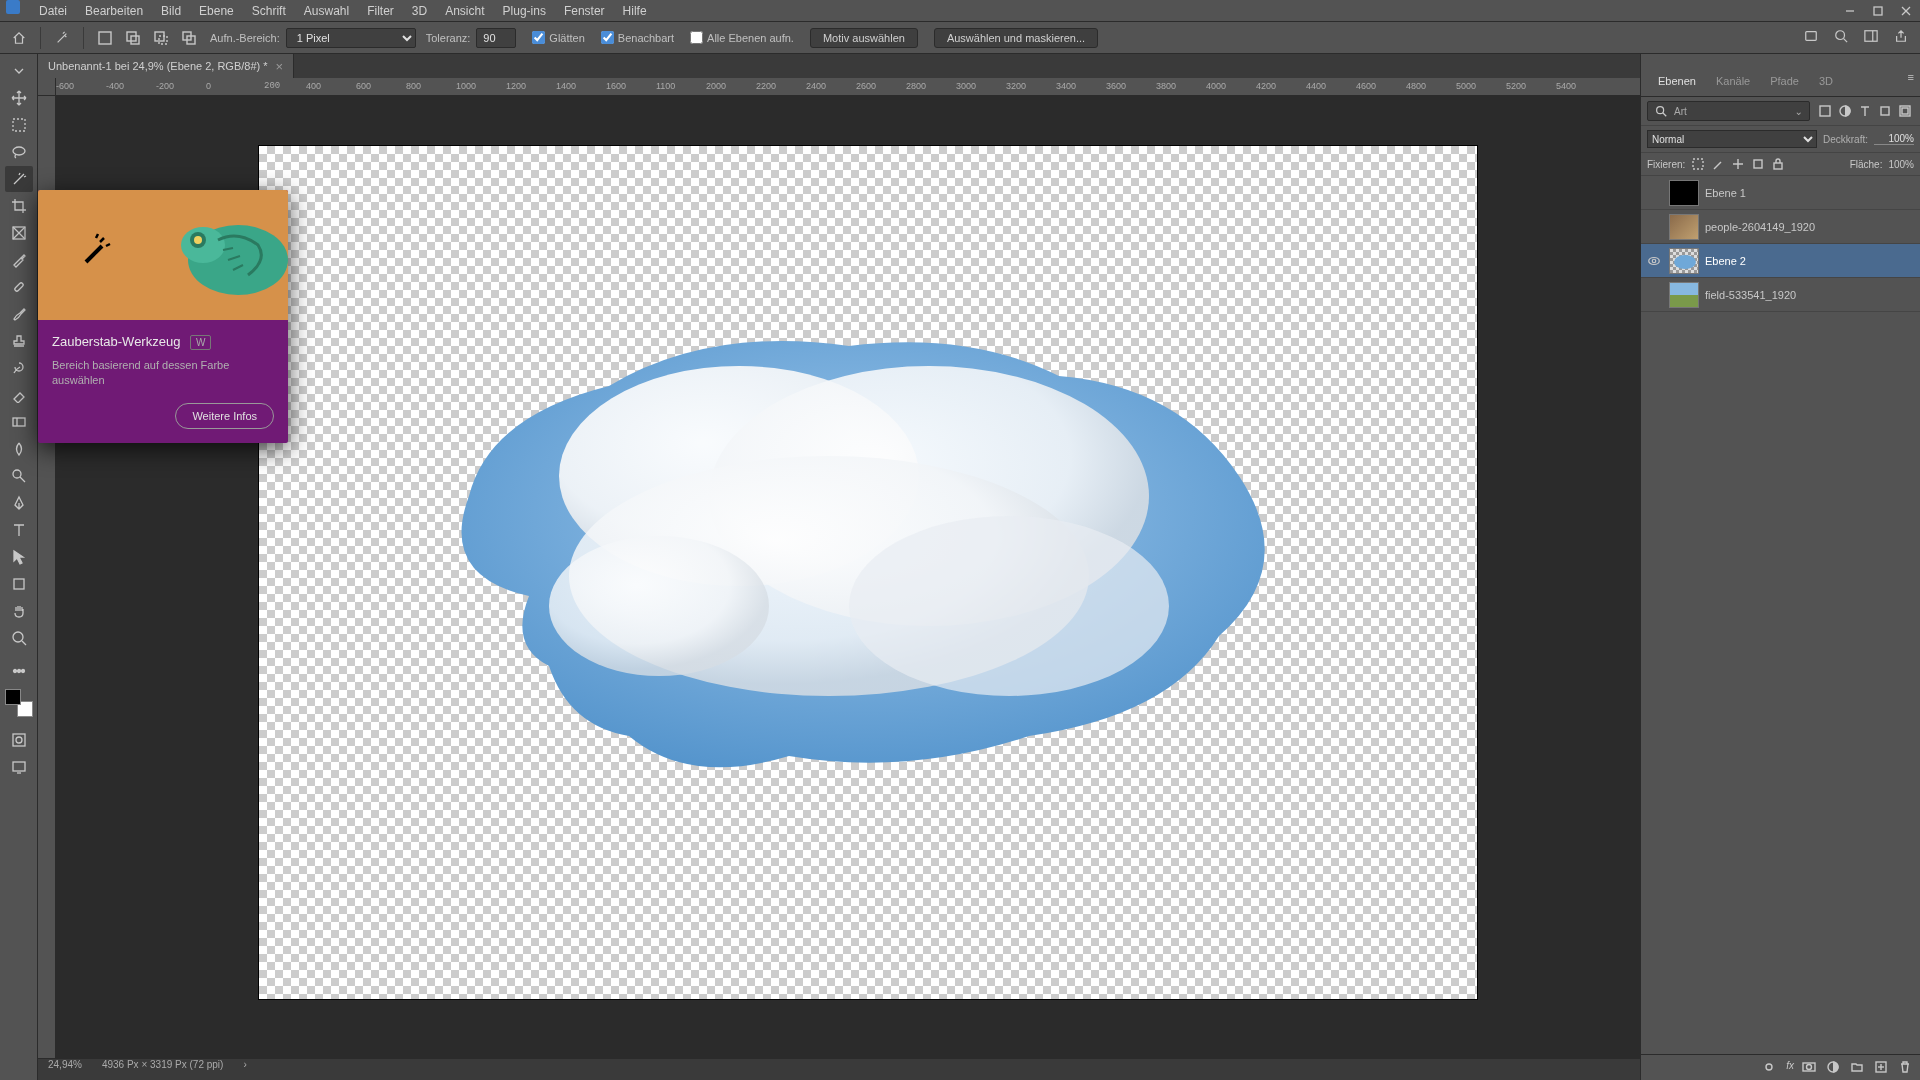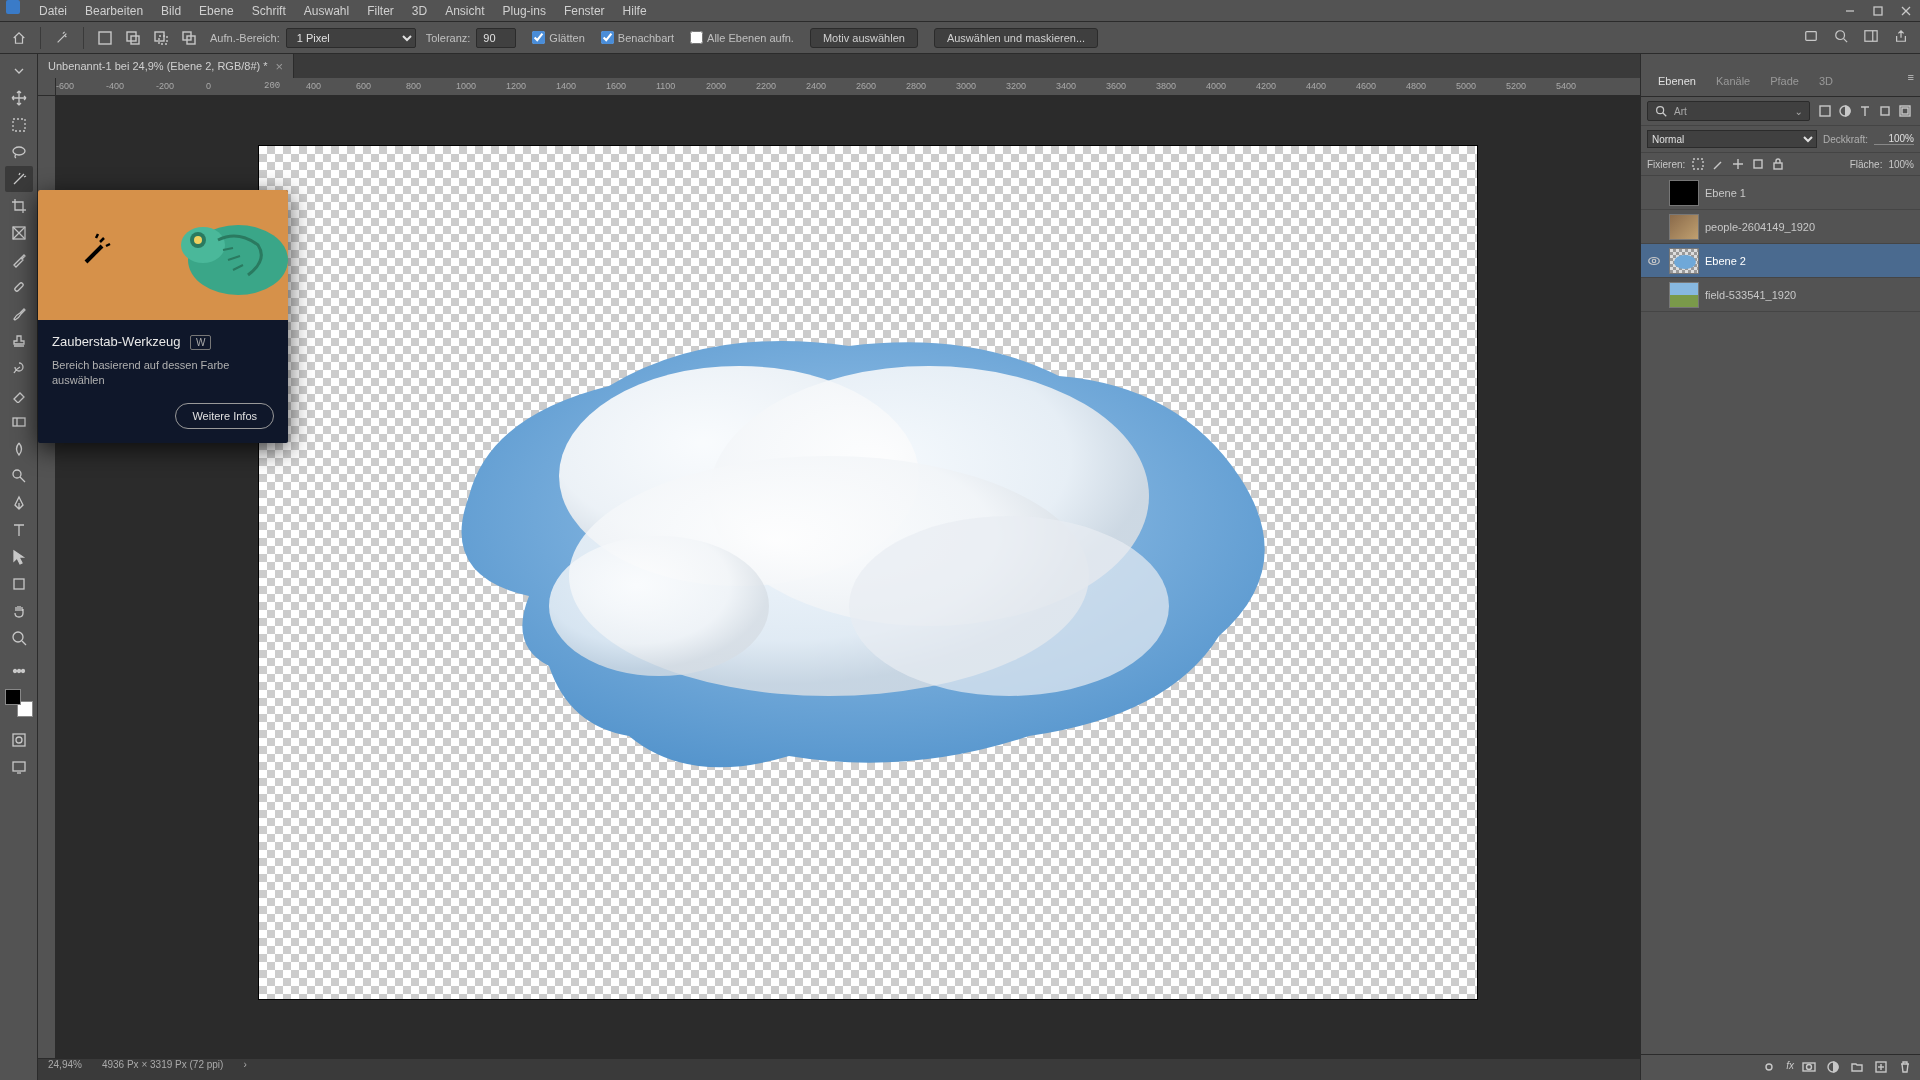--- a/index.html
+++ b/index.html
@@ -49,21 +49,21 @@
 .ruler-corner { width: 18px; height: 18px; background: #535353; border-right: 1px solid #2b2b2b; border-bottom: 1px solid #2b2b2b; position: absolute; top: 0; left: 0; }
 .ruler-h { position: absolute; top: 0; left: 18px; right: 0; height: 18px; background: #535353; border-bottom: 1px solid #2b2b2b; display: flex; overflow: hidden; font-size: 9px; color: #aaa; }
 .ruler-h .tick { position: absolute; top: 3px; font-size: 9px; }
 .ruler-v { position: absolute; top: 18px; left: 0; bottom: 0; width: 18px; background: #535353; border-right: 1px solid #2b2b2b; }
 
 .canvasarea { position: absolute; top: 18px; left: 18px; right: 0; bottom: 0; background: #2b2b2b; display: flex; align-items: center; justify-content: center; overflow: hidden; }
 .artboard { width: 1220px; height: 855px; position: relative; background-image: linear-gradient(45deg,#ccc 25%,transparent 25%),linear-gradient(-45deg,#ccc 25%,transparent 25%),linear-gradient(45deg,transparent 75%,#ccc 75%),linear-gradient(-45deg,transparent 75%,#ccc 75%); background-size: 16px 16px; background-position: 0 0,0 8px,8px -8px,-8px 0; background-color: #fff; border: 1px solid #000; margin-left: 40px; margin-top: -10px; }
 .cloud { position: absolute; left: 150px; top: 170px; }
 
 
-.tooltip { position: absolute; left: 38px; top: 190px; width: 250px; background: #0f172a; box-shadow: 0 6px 24px rgba(0,0,0,0.7); border-radius: 2px; z-index: 100; overflow: hidden; }
+.tooltip { position: absolute; left: 38px; top: 190px; width: 250px; background: #701a75; box-shadow: 0 6px 24px rgba(0,0,0,0.7); border-radius: 2px; z-index: 100; overflow: hidden; }
 .tooltip .preview { height: 130px; background: #d6914a; display: flex; align-items: center; justify-content: flex-start; position: relative; }
 .tooltip .preview .wand { position: absolute; left: 40px; top: 40px; }
 .tooltip .body { padding: 14px; }
 .tooltip .title { color: #e8e8e8; font-size: 13px; margin-bottom: 8px; }
 .tooltip .key { display: inline-block; border: 1px solid #777; color: #aaa; padding: 1px 5px; font-size: 10px; border-radius: 2px; margin-left: 6px; }
 .tooltip .desc { color: #b0b0b0; font-size: 11px; line-height: 1.4; margin-bottom: 14px; }
 .tooltip .morebtn { border: 1px solid #999; color: #e0e0e0; padding: 6px 16px; border-radius: 14px; font-size: 11px; background: transparent; float: right; }
 .tooltip .body::after { content: ""; display: block; clear: both; }
 
 

